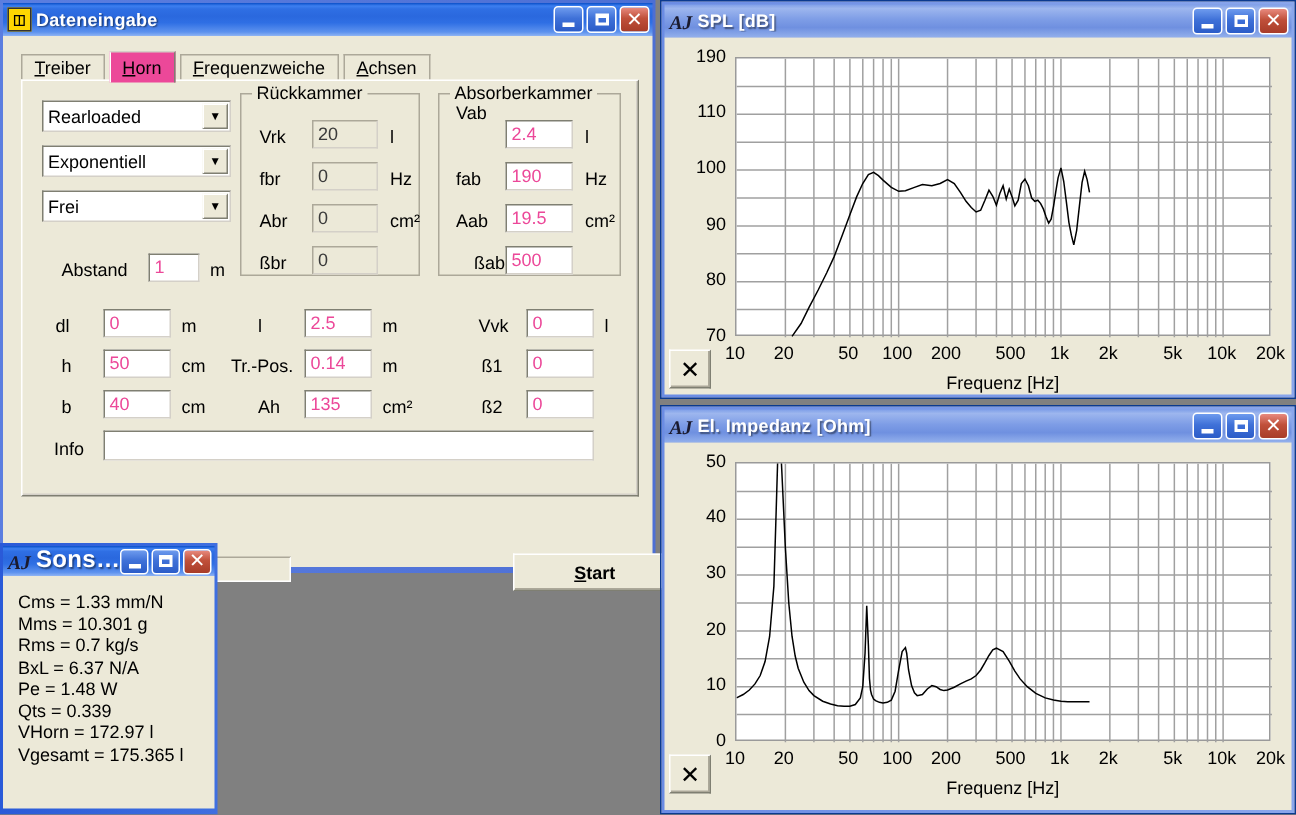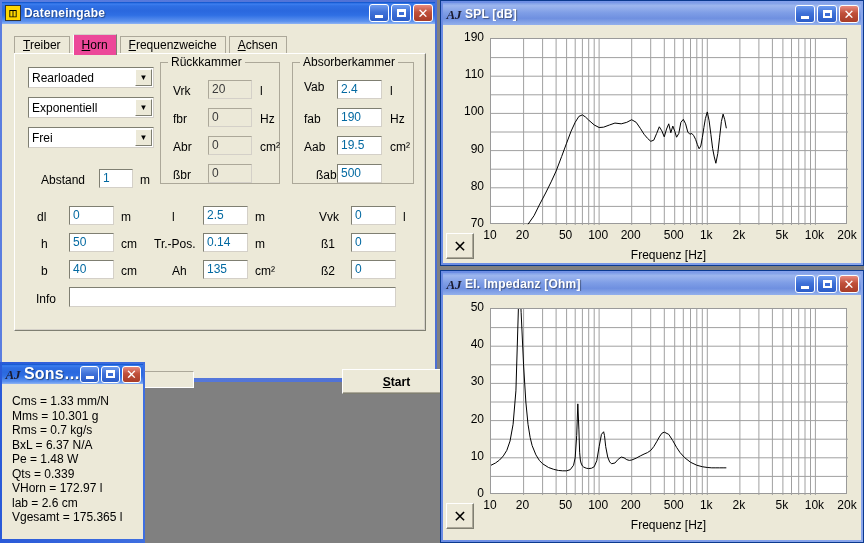--- a/index.html
+++ b/index.html
@@ -125,21 +125,21 @@
     border: 1px solid #aca899;
     border-top-color: #aca899;
   }
 
   .fld {
     position: absolute; height: 19px;
     background: #fff;
     border: 1px solid #7f7f72;
     border-right-color: #d4d0c8; border-bottom-color: #d4d0c8;
     font-size: 12px; line-height: 17px; padding-left: 3px;
-    color: #0369a1; overflow: hidden; white-space: nowrap;
+    color: #ec4899; overflow: hidden; white-space: nowrap;
   }
   .fld.disabled { background: #ece9d8; color: #3a3a3a; border-color:#aca899 #d4d0c8 #d4d0c8 #aca899;}
   .lbl { position: absolute; font-size: 12px; line-height: 14px; white-space: nowrap; }
 
   .btn {
     position: absolute;
     background: #ece9d8;
     border: 1px solid #fff;
     border-right-color: #7f7f72; border-bottom-color: #7f7f72;
     box-shadow: inset -1px -1px 0 #aca899;
@@ -251,21 +251,21 @@
             <div class="lbl" style="left:12px; top:77px;">Abr</div>
             <div class="fld disabled" style="left:47px; top:73px; width:44px;">0</div>
             <div class="lbl" style="left:99px; top:77px;">cm²</div>
 
             <div class="lbl" style="left:12px; top:105px;text-align:center;">ßbr</div>
             <div class="fld disabled" style="left:47px; top:101px; width:44px;">0</div>
           </div>
 
           <div class="grp" style="left:277px; top:8px; width:122px; height:122px;">
             <div style="position:absolute;top:-8px;left:7px;background:#ece9d8;padding:0 3px;font-size:12px;">Absorberkammer</div>
-            <div class="lbl" style="left:11px; top:17px;text-align:right;">Vab</div>
+            <div class="lbl" style="left:11px; top:5px;text-align:right;">Vab</div>
             <div class="fld" style="left:44px; top:17px; width:45px;">2.4</div>
             <div class="lbl" style="left:97px; top:21px;">l</div>
 
             <div class="lbl" style="left:11px; top:49px;">fab</div>
             <div class="fld" style="left:44px; top:45px; width:45px;">190</div>
             <div class="lbl" style="left:97px; top:49px;">Hz</div>
 
             <div class="lbl" style="left:11px; top:77px;">Aab</div>
             <div class="fld" style="left:44px; top:73px; width:45px;">19.5</div>
             <div class="lbl" style="left:97px; top:77px;">cm²</div>
@@ -338,21 +338,20 @@
         </span>
       </div>
       <div class="win-body">
         <div class="sons-line">Cms = 1.33 mm/N</div>
         <div class="sons-line">Mms = 10.301 g</div>
         <div class="sons-line">Rms = 0.7 kg/s</div>
         <div class="sons-line">BxL = 6.37 N/A</div>
         <div class="sons-line">Pe = 1.48 W</div>
         <div class="sons-line">Qts = 0.339</div>
         <div class="sons-line">VHorn = 172.97 l</div>
-        <div class="sons-line">lab = 2.6 cm</div>
         <div class="sons-line">Vgesamt = 175.365 l</div>
       </div>
     </div>
   </div>
 
   <div class="win chartwin" id="win-spl">
     <div class="win-frame">
       <div class="titlebar inner-win">
         <span class="tb-icon">AJ</span>
         <span class="tb-title">SPL [dB]</span>

